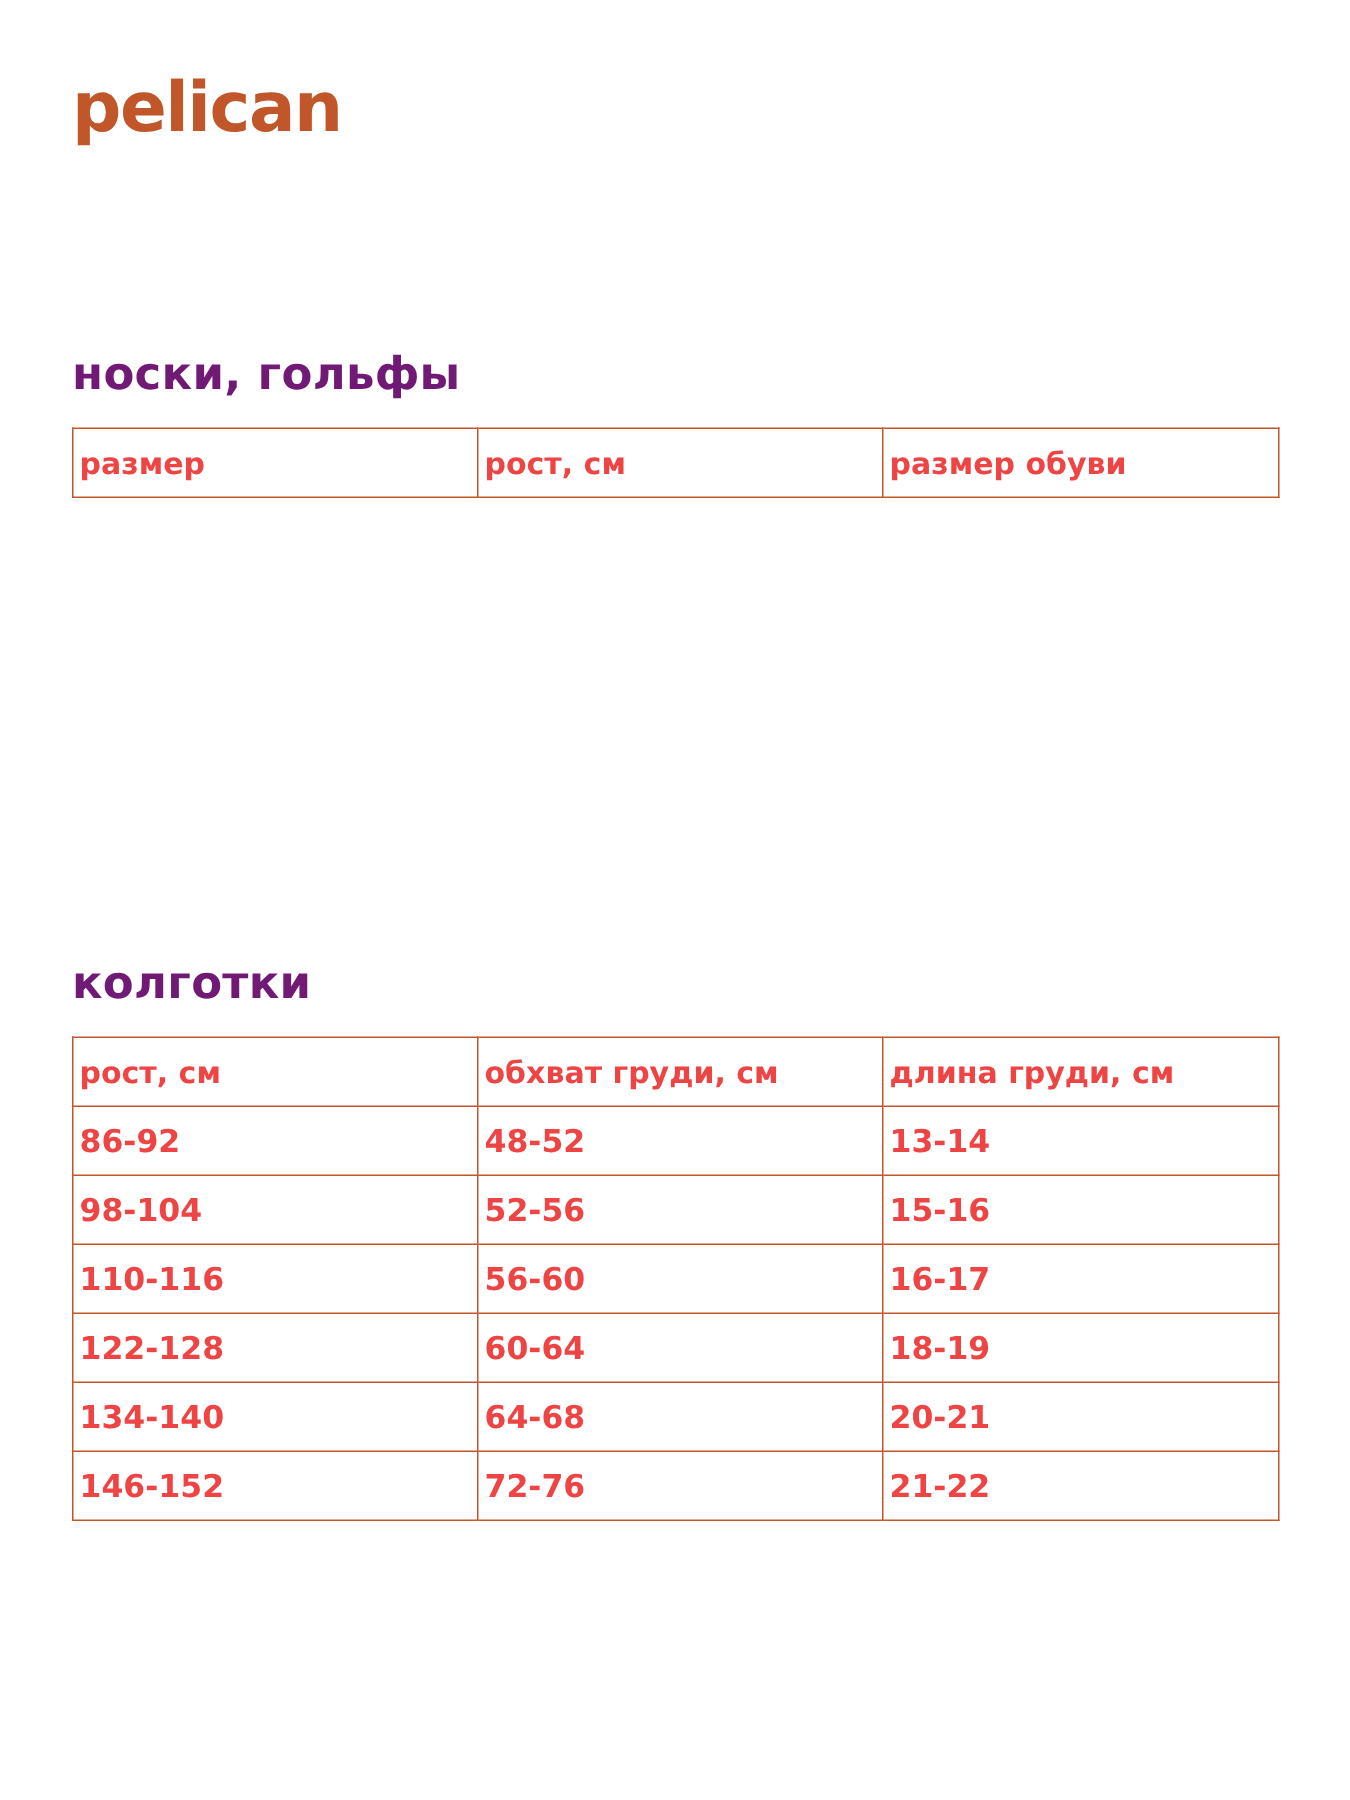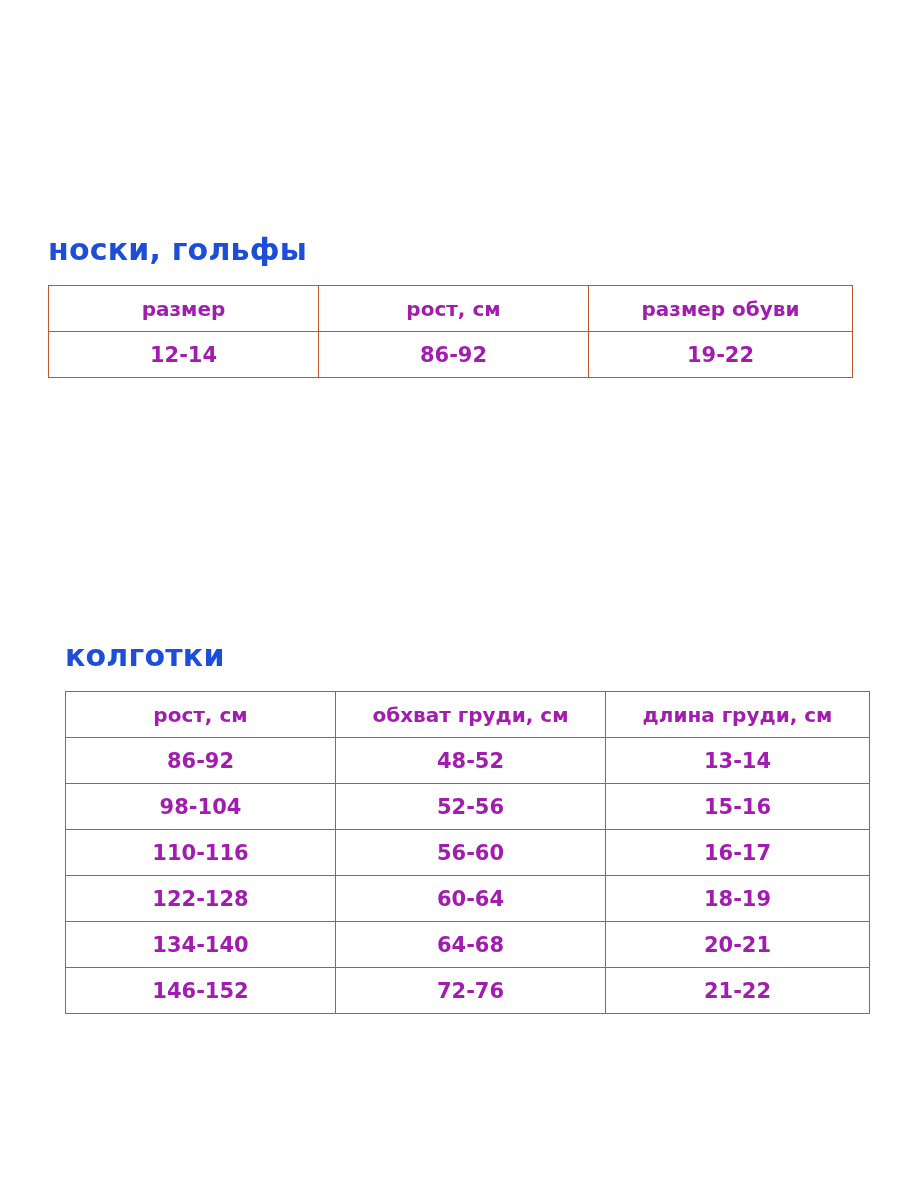--- a/index.html
+++ b/index.html
@@ -33,81 +33,77 @@
   }
   .section {
     position: absolute;
     left: 48px;
     width: 804px;
   }
   .section-title {
     font-family: "DejaVu Sans", sans-serif;
     font-weight: bold;
     font-size: 30px;
-    color: #1d4ed8;
+    color: #701a75;
     margin: 0 0 18px 0;
     letter-spacing: 0.2px;
   }
   table.size-table {
     border-collapse: collapse;
     width: 804px;
     table-layout: fixed;
   }
   table.size-table td,
   table.size-table th {
     border: 1px solid #c1562a;
-    text-align: center;
+    text-align: left;
     font-family: "DejaVu Sans", sans-serif;
     font-weight: bold;
-    color: #a21caf;
+    color: #ef4444;
     height: 46px;
     padding: 0 4px;
     box-sizing: border-box;
   }
   table.size-table th {
     font-size: 20px;
   }
   table.size-table td {
     font-size: 21px;
   }
   
   table.size-table col.c1 { width: 270px; }
   table.size-table col.c2 { width: 270px; }
   table.size-table col.c3 { width: 264px; }
 
   #section-socks { top: 232px; }
-  #section-tights { top: 638px; margin-left: 17px; }
+  #section-tights { top: 638px; }
 </style>
 </head>
 <body>
 
 <div class="page">
 
+  <div class="brand">pelican</div>
 
   <div class="section" id="section-socks">
     <h2 class="section-title">носки, гольфы</h2>
     <table class="size-table">
       <colgroup>
           <col class="c1">
           <col class="c2">
           <col class="c3">
         </colgroup>
       <thead>
         <tr>
           <th>размер</th>
           <th>рост, см</th>
           <th>размер обуви</th>
         </tr>
       </thead>
       <tbody>
-        <tr>
-          <td>12-14</td>
-          <td>86-92</td>
-          <td>19-22</td>
-        </tr>
       </tbody>
     </table>
   </div>
 
   <div class="section" id="section-tights">
     <h2 class="section-title">колготки</h2>
     <table class="size-table">
       <colgroup>
           <col class="c1">
           <col class="c2">

